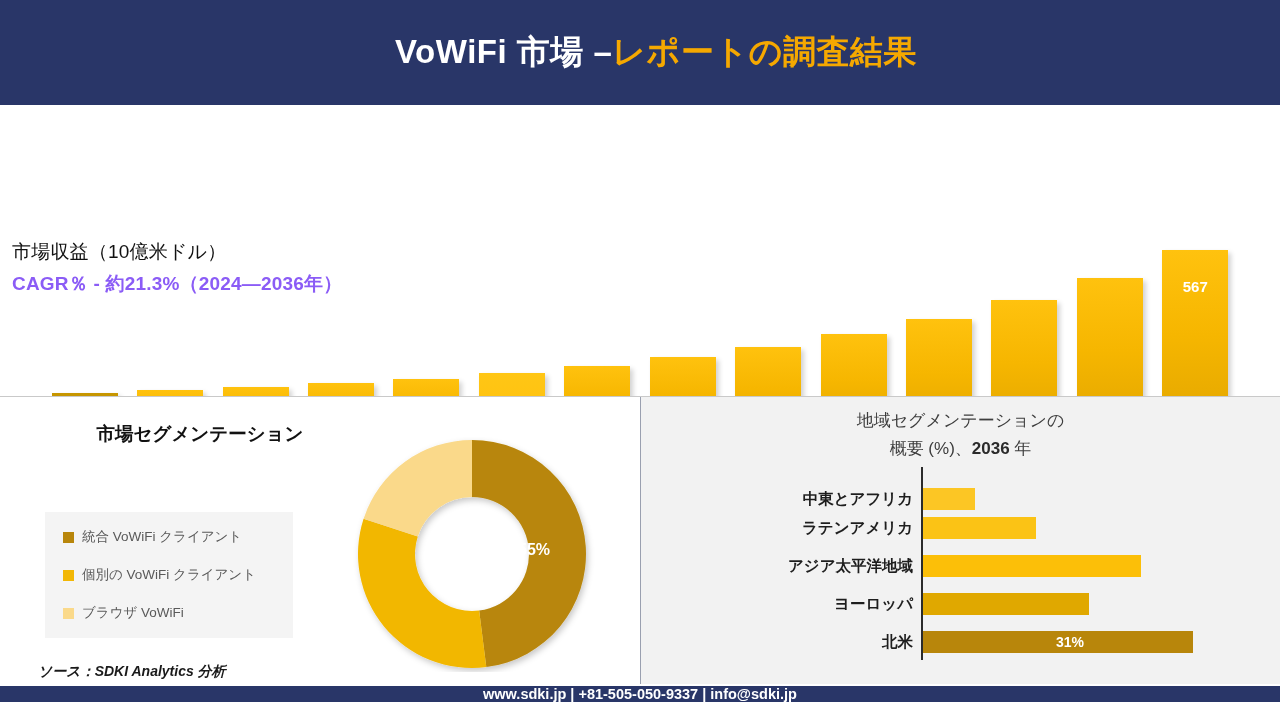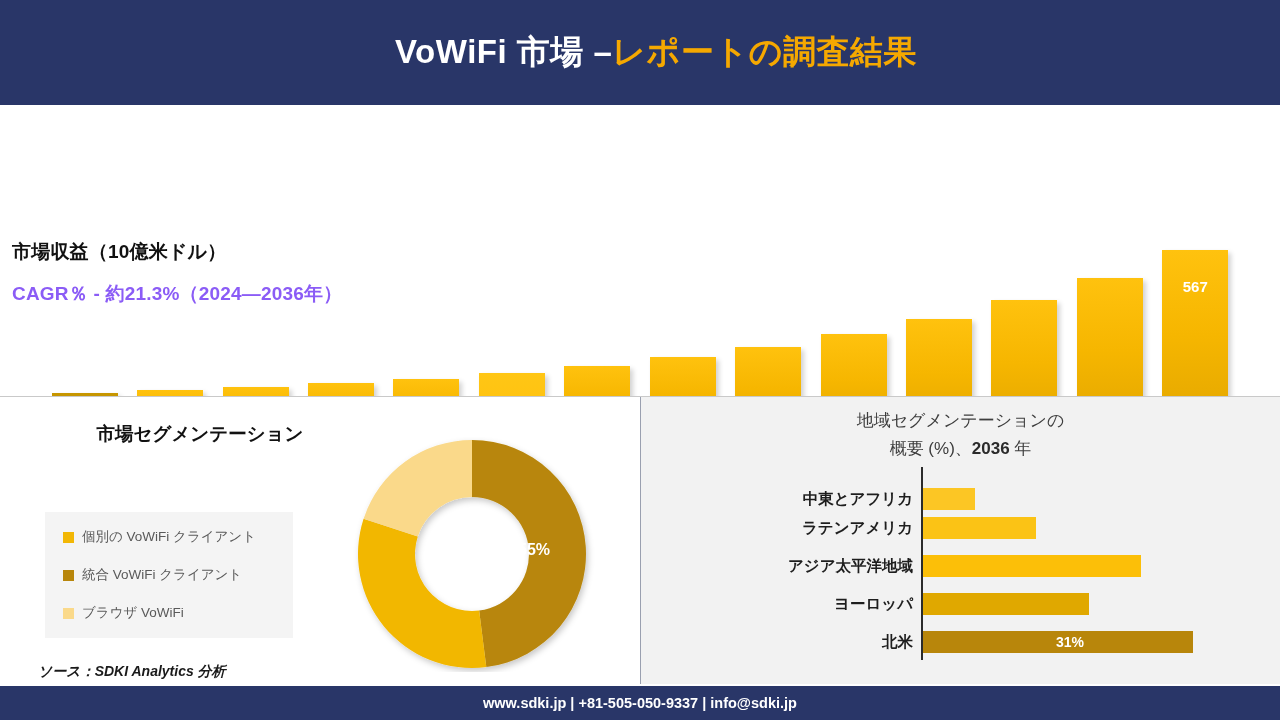--- a/index.html
+++ b/index.html
@@ -28,22 +28,22 @@
   .top-section{
     position:absolute;left:0;top:105px;width:1280px;height:291px;
     background:#ffffff;
   }
   .top-divider{
     position:absolute;left:0;top:396px;width:1280px;height:1px;
     background:#c9c9c9;
   }
   .axis-heading{position:absolute;left:12px;top:134px;}
   .axis-heading .line1{
-    font-size:19px;font-weight:bold;color:#111;letter-spacing:.2px;
-    margin-bottom:16px;white-space:nowrap;
+    font-size:19px;font-weight:normal;color:#111;letter-spacing:.2px;
+    margin-bottom:6px;white-space:nowrap;
   }
   .axis-heading .line2{
     font-size:19px;font-weight:bold;color:#8b5cf6;letter-spacing:.2px;
     white-space:nowrap;
   }
 
   .bars-wrap{
     position:absolute;left:42px;top:140px;width:1196px;height:195px;
   }
   .bar-col{
@@ -140,21 +140,21 @@
   .region-bar{
     position:absolute;left:282px;height:22px;
     display:flex;align-items:center;justify-content:center;
   }
   .region-bar-value{
     color:#ffffff;font-size:14px;font-weight:bold;margin-left:24px;
   }
 
   
   .footer{
-    position:absolute;left:0;top:686px;width:1280px;height:34px;
+    position:absolute;left:0;top:686px;width:1280px;height:16px;
     background:#293668;display:flex;align-items:center;justify-content:center;
   }
   .footer-text{color:#ffffff;font-size:14.5px;font-weight:bold;}
 </style>
 </head>
 <body>
 
 <div id="page">
 
   <div class="header">
@@ -235,26 +235,26 @@
   </div>
   <div class="top-divider"></div>
 
   <div class="bottom-left">
     <div class="seg-title">
       <div>市場セグメンテーション</div>
     </div>
 
     <div class="legend-box">
       <div class="legend-item">
+        <span class="legend-swatch" style="background: rgb(184, 134, 11);"></span>
+        <span class="legend-label">統合 VoWiFi クライアント</span>
+      </div>
+      <div class="legend-item">
         <span class="legend-swatch" style="background: rgb(242, 183, 5);"></span>
         <span class="legend-label">個別の VoWiFi クライアント</span>
-      </div>
-      <div class="legend-item">
-        <span class="legend-swatch" style="background: rgb(184, 134, 11);"></span>
-        <span class="legend-label">統合 VoWiFi クライアント</span>
       </div>
       <div class="legend-item">
         <span class="legend-swatch" style="background: rgb(250, 217, 138);"></span>
         <span class="legend-label">ブラウザ VoWiFi</span>
       </div>
     </div>
 
     <div class="donut-wrap">
       <svg width="272" height="235" viewBox="0 0 272 235">
         <defs>

